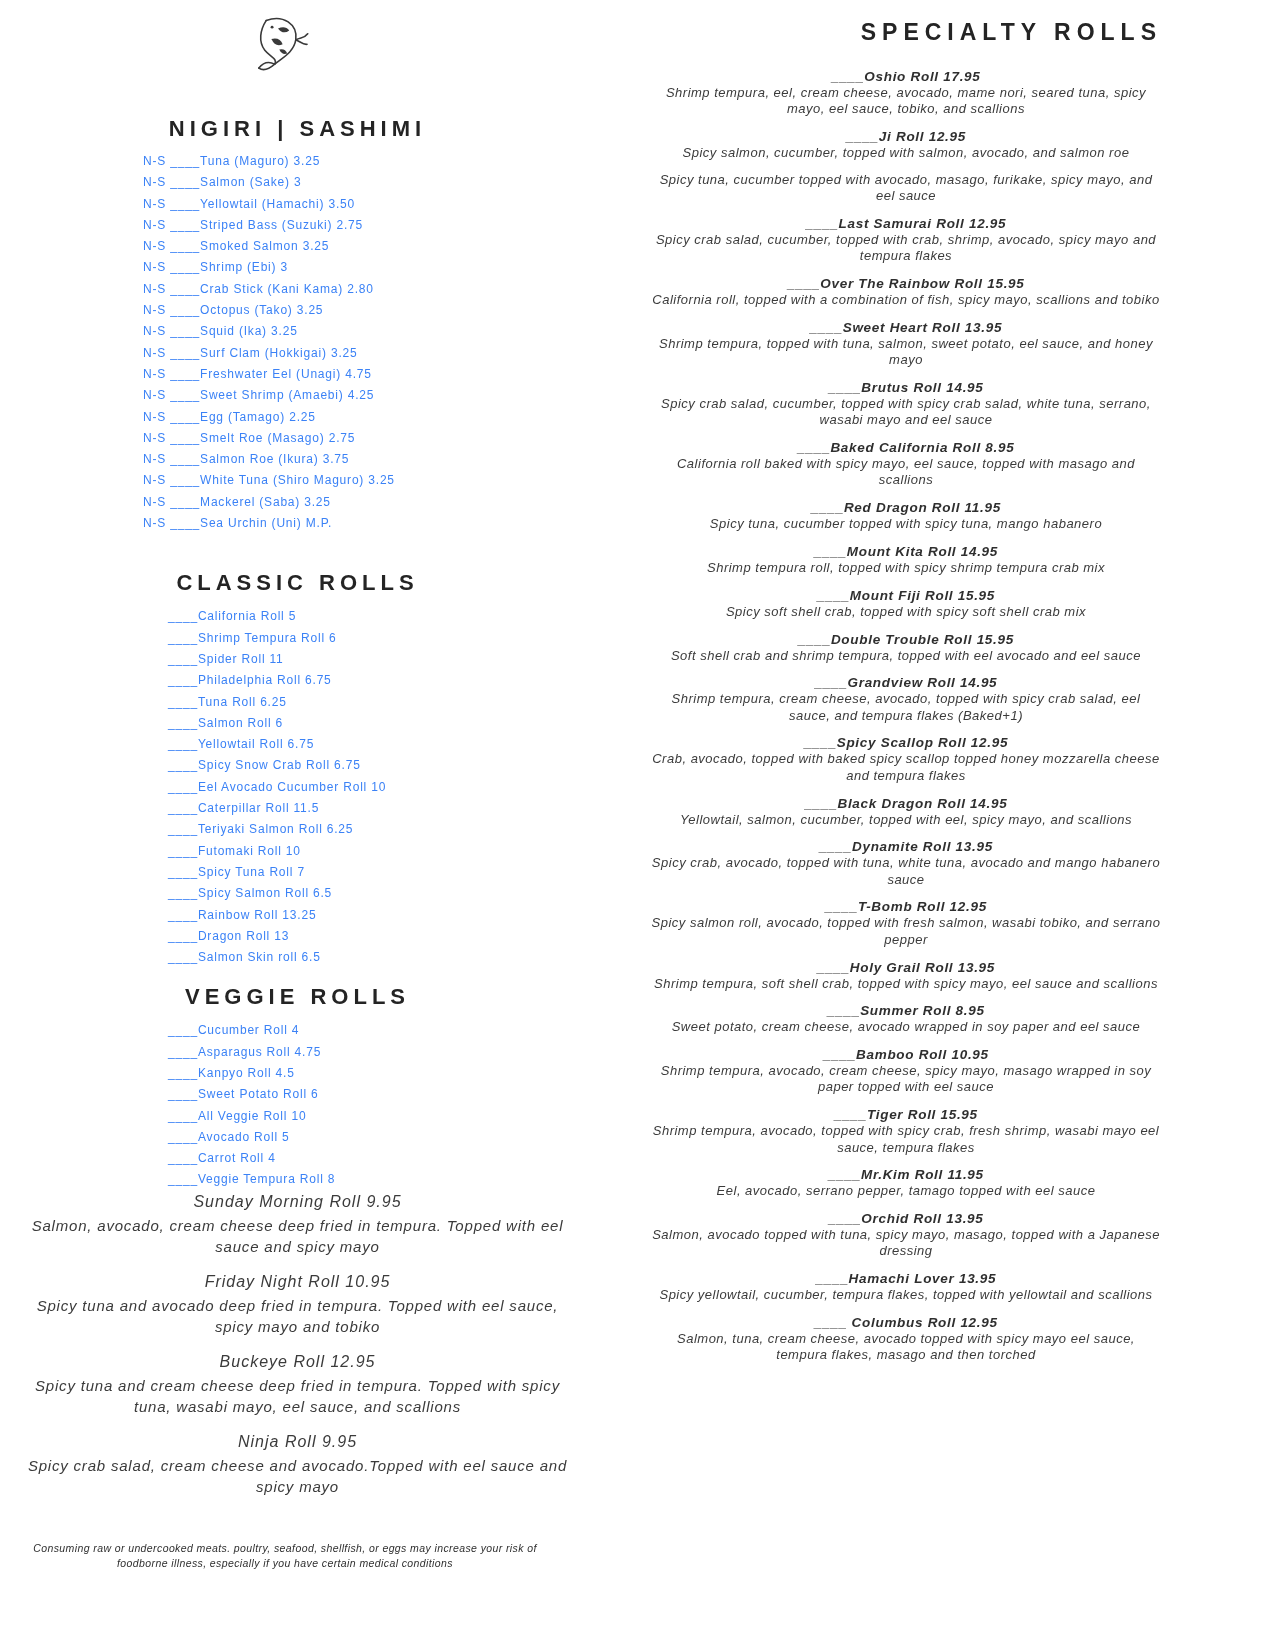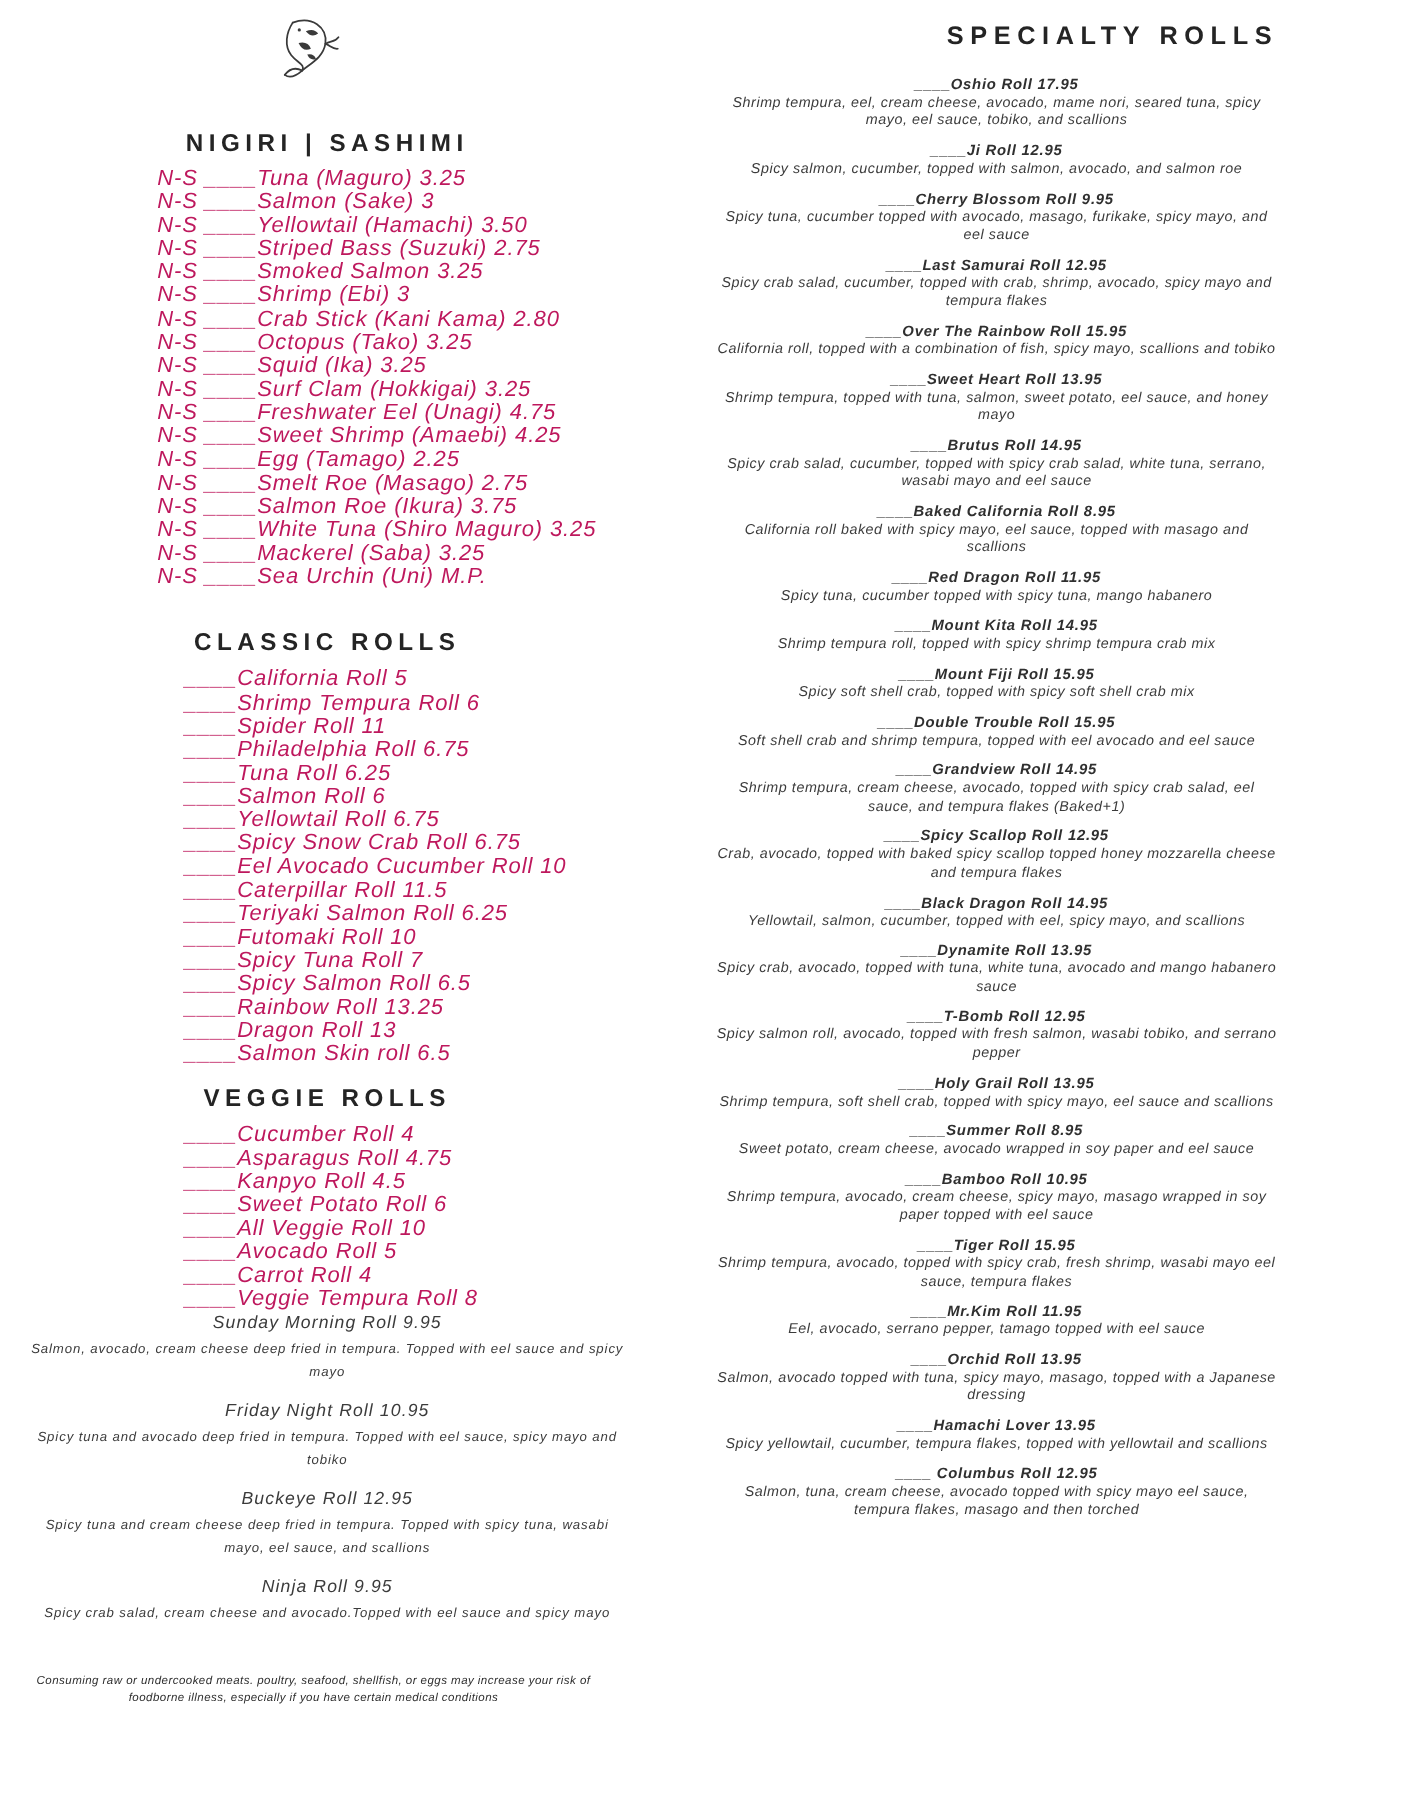--- a/index.html
+++ b/index.html
@@ -41,42 +41,41 @@
     font-size: 22px;
     line-height: 26px;
     margin-top: 36px;
   }
   .title-nigiri { margin-top: 36px; }
   .title-classic { margin-top: 36px; }
   .title-veggie { margin-top: 16px; }
   .title-fried { margin-top: 24px; font-size: 24px; letter-spacing: 5.5px; }
   .plain-list { list-style: none; margin-top: 9px; }
   .menu-line {
-    font-style: italic;
-    font-size: 20px;
+    font-size: 12px;
     letter-spacing: 0.8px;
     line-height: 21.3px;
     white-space: nowrap;
-    color: #be185d;
+    color: #3b82f6;
   }
   .list-nigiri  { padding-left: 118px; margin-top: 9px; }
   .list-classic { padding-left: 143px; margin-top: 10px; }
   .list-veggie  { padding-left: 143px; margin-top: 10px; }
   .fried-list { text-align: center; }
   .fried-item { margin-bottom: 14px; }
   .fried-name {
     font-style: italic;
     font-size: 16px;
     line-height: 22px;
     letter-spacing: 1px;
     color: #3b3b3b;
   }
   .fried-desc {
     font-style: italic;
-    font-size: 12px;
+    font-size: 15px;
     line-height: 21px;
     letter-spacing: 0.8px;
     margin-top: 2px;
     color: #3b3b3b;
   }
   .footer-note {
     margin-top: 44px;
     text-align: center;
     font-style: italic;
     font-size: 10.5px;
@@ -272,21 +271,20 @@
           <div class="spec-name">____Oshio Roll 17.95</div>
           <div class="spec-desc">Shrimp tempura, eel, cream cheese, avocado, mame nori, seared tuna, spicy mayo, eel sauce, tobiko, and scallions</div>
         </div>
 
         <div class="spec-item">
           <div class="spec-name">____Ji Roll 12.95</div>
           <div class="spec-desc">Spicy salmon, cucumber, topped with salmon, avocado, and salmon roe</div>
         </div>
 
         <div class="spec-item">
-          <div class="spec-name">____Cherry Blossom Roll 9.95</div>
           <div class="spec-desc">Spicy tuna, cucumber topped with avocado, masago, furikake, spicy mayo, and eel sauce</div>
         </div>
 
         <div class="spec-item">
           <div class="spec-name">____Last Samurai Roll 12.95</div>
           <div class="spec-desc">Spicy crab salad, cucumber, topped with crab, shrimp, avocado, spicy mayo and tempura flakes</div>
         </div>
 
         <div class="spec-item">
           <div class="spec-name">____Over The Rainbow Roll 15.95</div>

